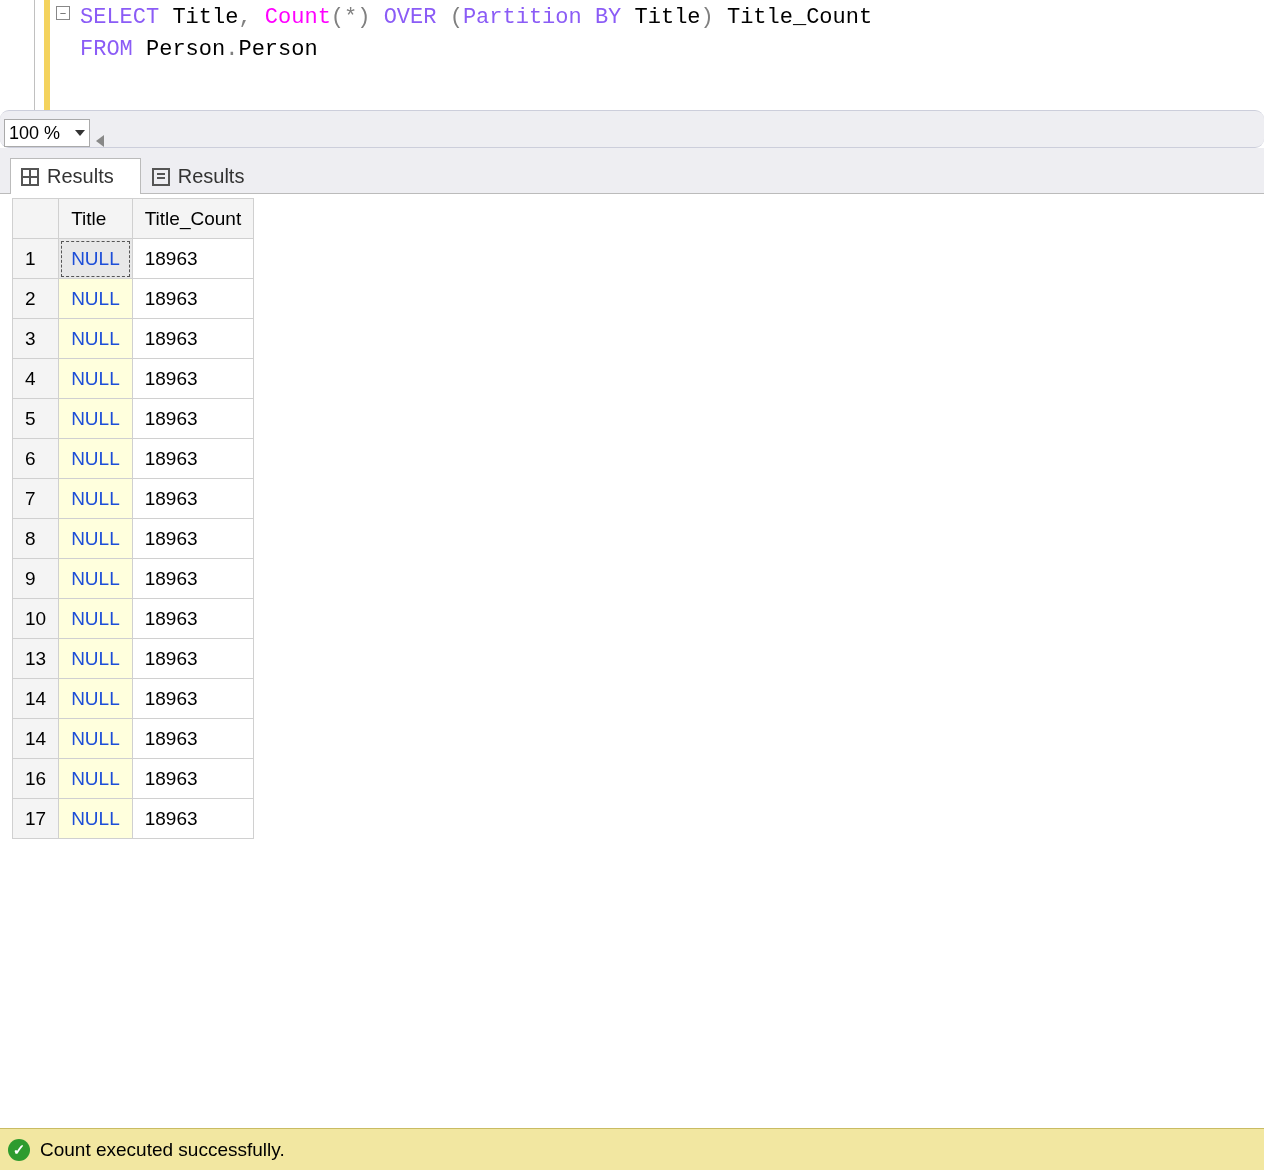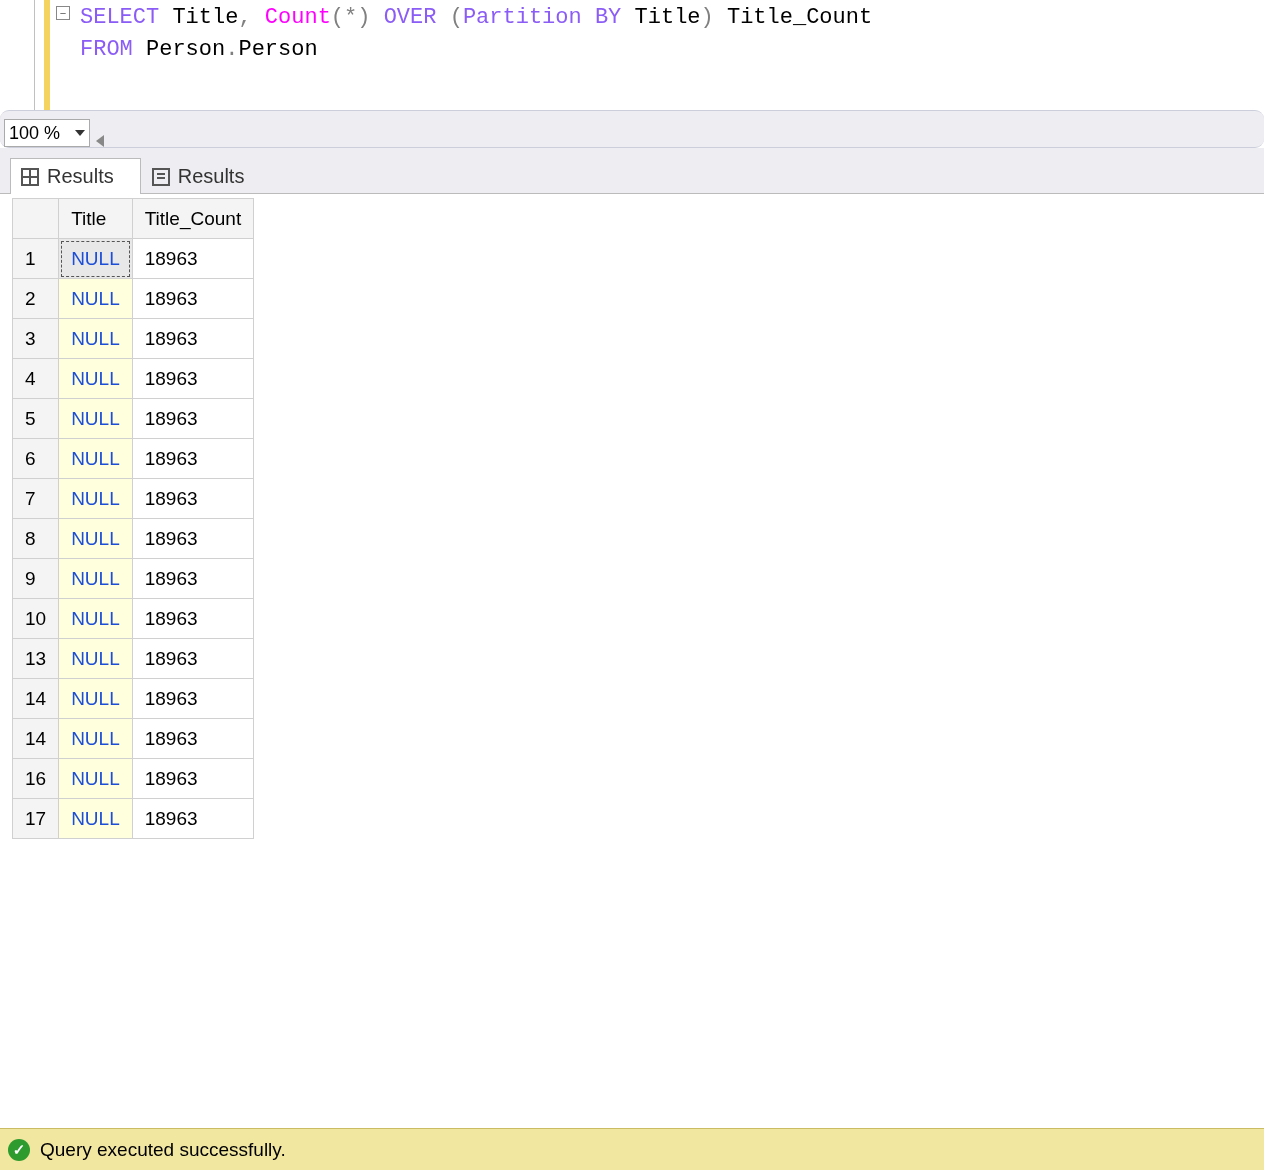--- a/index.html
+++ b/index.html
@@ -315,14 +315,14 @@
           <td class="rownum">17</td>
           <td class="null">NULL</td>
           <td>18963</td>
         </tr>
       </tbody>
   </table>
 </div>
 
 <div class="status-bar">
   <span class="status-icon">✓</span>
-  <span>Query executed successfully.</span>
+  <span>Count executed successfully.</span>
 </div>
 
 </body></html>

